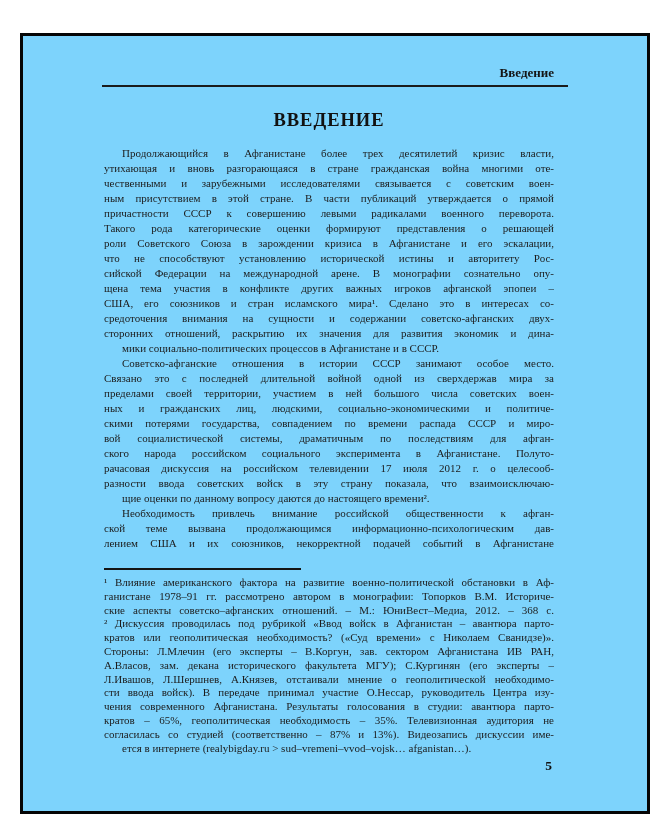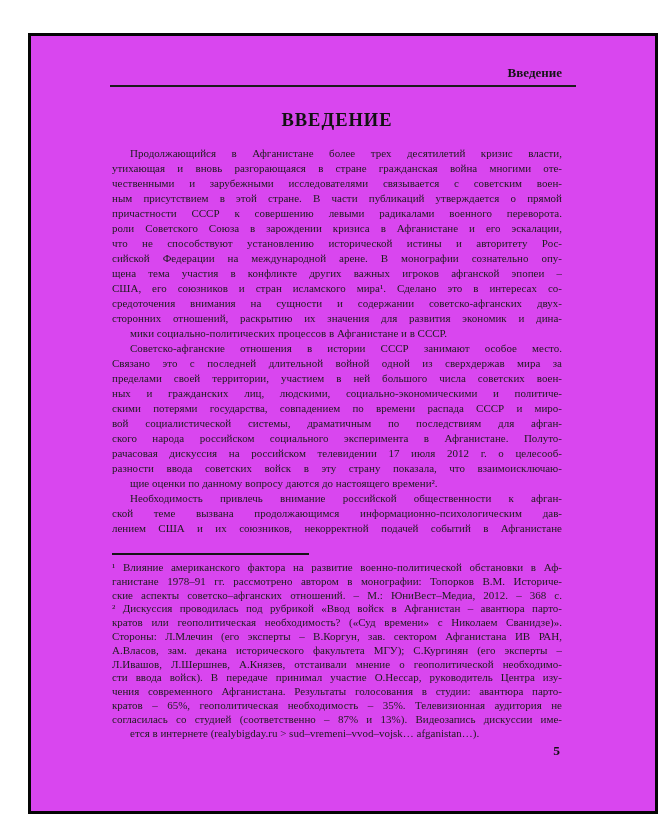--- a/index.html
+++ b/index.html
@@ -10,27 +10,27 @@
   body {
     width: 669px;
     height: 835px;
     position: relative;
     font-family: "Liberation Serif", "DejaVu Serif", serif;
     color: #1c1c1c;
     overflow: hidden;
   }
   .page-frame {
     position: absolute;
-    left: 28px;
+    left: 20px;
     top: 33px;
     width: 630px;
     height: 781px;
     border: 3px solid #050505;
     box-sizing: border-box;
-    background: #d946ef;
+    background: #7dd3fc;
   }
   .content {
     padding: 0 93px 0 81px;
   }
   .running-head {
     margin-top: 30px;
     text-align: right;
     font-weight: bold;
     font-size: 13px;
     line-height: 14px;
@@ -100,20 +100,21 @@
 
     <div class="chapter-title">ВВЕДЕНИЕ</div>
 
     <div class="body-text">
       <div class="para indent-first">
           <div class="line">Продолжающийся в Афганистане более трех десятилетий кризис власти,</div>
           <div class="line">утихающая и вновь разгорающаяся в стране гражданская война многими оте-</div>
           <div class="line">чественными и зарубежными исследователями связывается с советским воен-</div>
           <div class="line">ным присутствием в этой стране. В части публикаций утверждается о прямой</div>
           <div class="line">причастности СССР к совершению левыми радикалами военного переворота.</div>
+          <div class="line">Такого рода категорические оценки формируют представления о решающей</div>
           <div class="line">роли Советского Союза в зарождении кризиса в Афганистане и его эскалации,</div>
           <div class="line">что не способствуют установлению исторической истины и авторитету Рос-</div>
           <div class="line">сийской Федерации на международной арене. В монографии сознательно опу-</div>
           <div class="line">щена тема участия в конфликте других важных игроков афганской эпопеи –</div>
           <div class="line">США, его союзников и стран исламского мира¹. Сделано это в интересах со-</div>
           <div class="line">средоточения внимания на сущности и содержании советско-афганских двух-</div>
           <div class="line">сторонних отношений, раскрытию их значения для развития экономик и дина-</div>
           <div class="line short-last">мики социально-политических процессов в Афганистане и в СССР.</div>
         </div>
       <div class="para indent-first">

